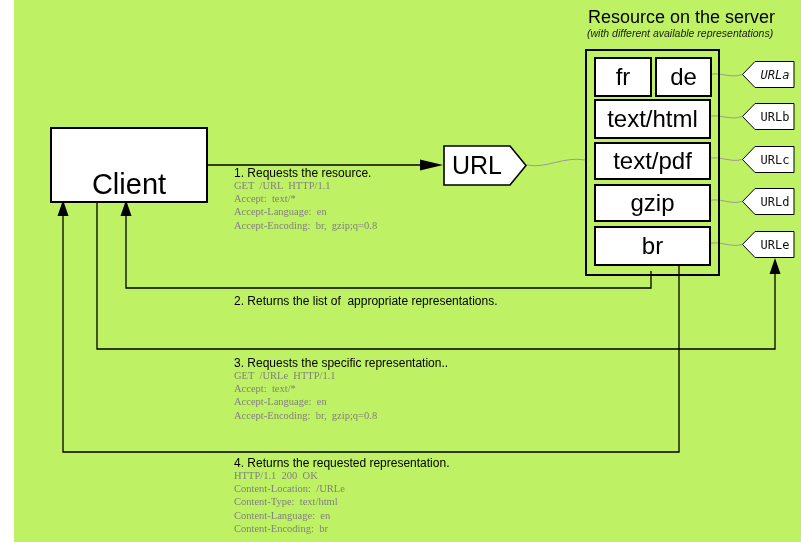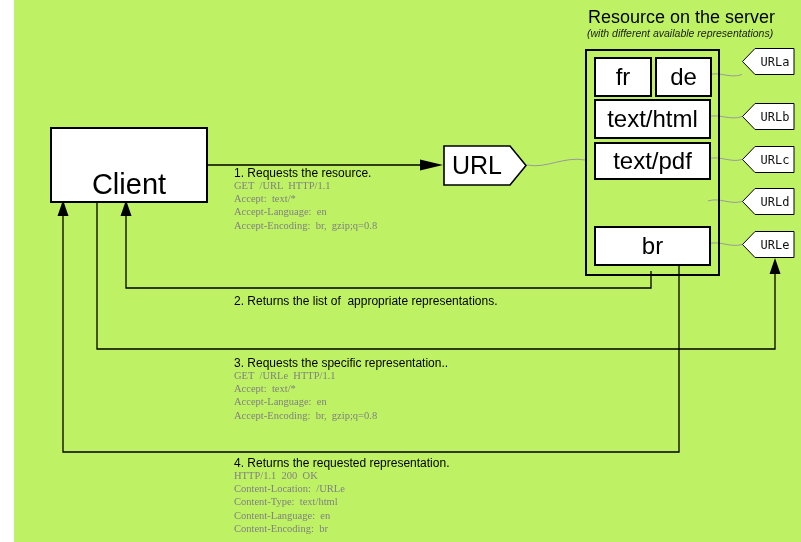--- a/index.html
+++ b/index.html
@@ -22,21 +22,21 @@
   .rep-br{left:580px;top:226px;width:113px;height:36px;}
   
   .url-pent{position:absolute;left:429px;top:145px;width:84px;height:41px;z-index:2;}
   .url-pent .lbl{position:absolute;left:0;top:0;width:68px;height:41px;display:flex;
                  align-items:center;justify-content:center;font-size:25px;color:#000;}
   
   .tag{position:absolute;left:728px;width:53px;height:27px;z-index:2;}
   .tag .lbl{position:absolute;left:13px;top:0;width:40px;height:27px;display:flex;
             align-items:center;justify-content:center;
             font-family:"DejaVu Sans Mono",monospace;font-size:12px;color:#111;}
-  .tag-a{top:48px;} .tag-b{top:103px;} .tag-c{top:146px;text-align:center;} .tag-d{top:188px;} .tag-e{top:231px;}
+  .tag-a{top:61px;font-style:italic;} .tag-b{top:103px;} .tag-c{top:146px;text-align:center;} .tag-d{top:188px;} .tag-e{top:231px;}
   
   .hdr-title{left:574px;top:7px;font-size:18px;color:#000;z-index:2;}
   .hdr-sub{left:573px;top:27px;font-size:10.5px;font-style:italic;color:#1a1a1a;z-index:2;white-space:pre;}
   
   .ann-title{position:absolute;left:220px;font-size:12px;color:#000;white-space:pre;z-index:2;}
   .ann-code{position:absolute;left:220px;font-family:Liberation Serif, serif;
             font-size:10.5px;line-height:13.2px;color:#808080;white-space:pre;z-index:2;}
   .a1-t{top:166px;} .a1-c{top:179px;}
   .a2-t{top:294px;} .a2-c{top:307px;}
   .a3-t{top:356px;} .a3-c{top:369px;}
@@ -90,20 +90,23 @@
     </div>
   <div class="node rep rep-fr">
       <span>fr</span>
     </div>
   <div class="node rep rep-html">
       <span>text/html</span>
     </div>
   <div class="node rep rep-pdf">
       <span>text/pdf</span>
     </div>
+  <div class="node rep rep-gzip">
+      <span>gzip</span>
+    </div>
   <div class="node rep rep-br">
       <span>br</span>
     </div>
 
   <div class="tag tag-a">
     <svg width="53" height="27" viewBox="0 0 53 27">
       <polygon points="0.5,13.5 13,0.5 52,0.5 52,26.5 13,26.5" fill="#fff" stroke="#000" stroke-width="1"></polygon>
     </svg>
     <div class="lbl">URLa</div>
   </div>

